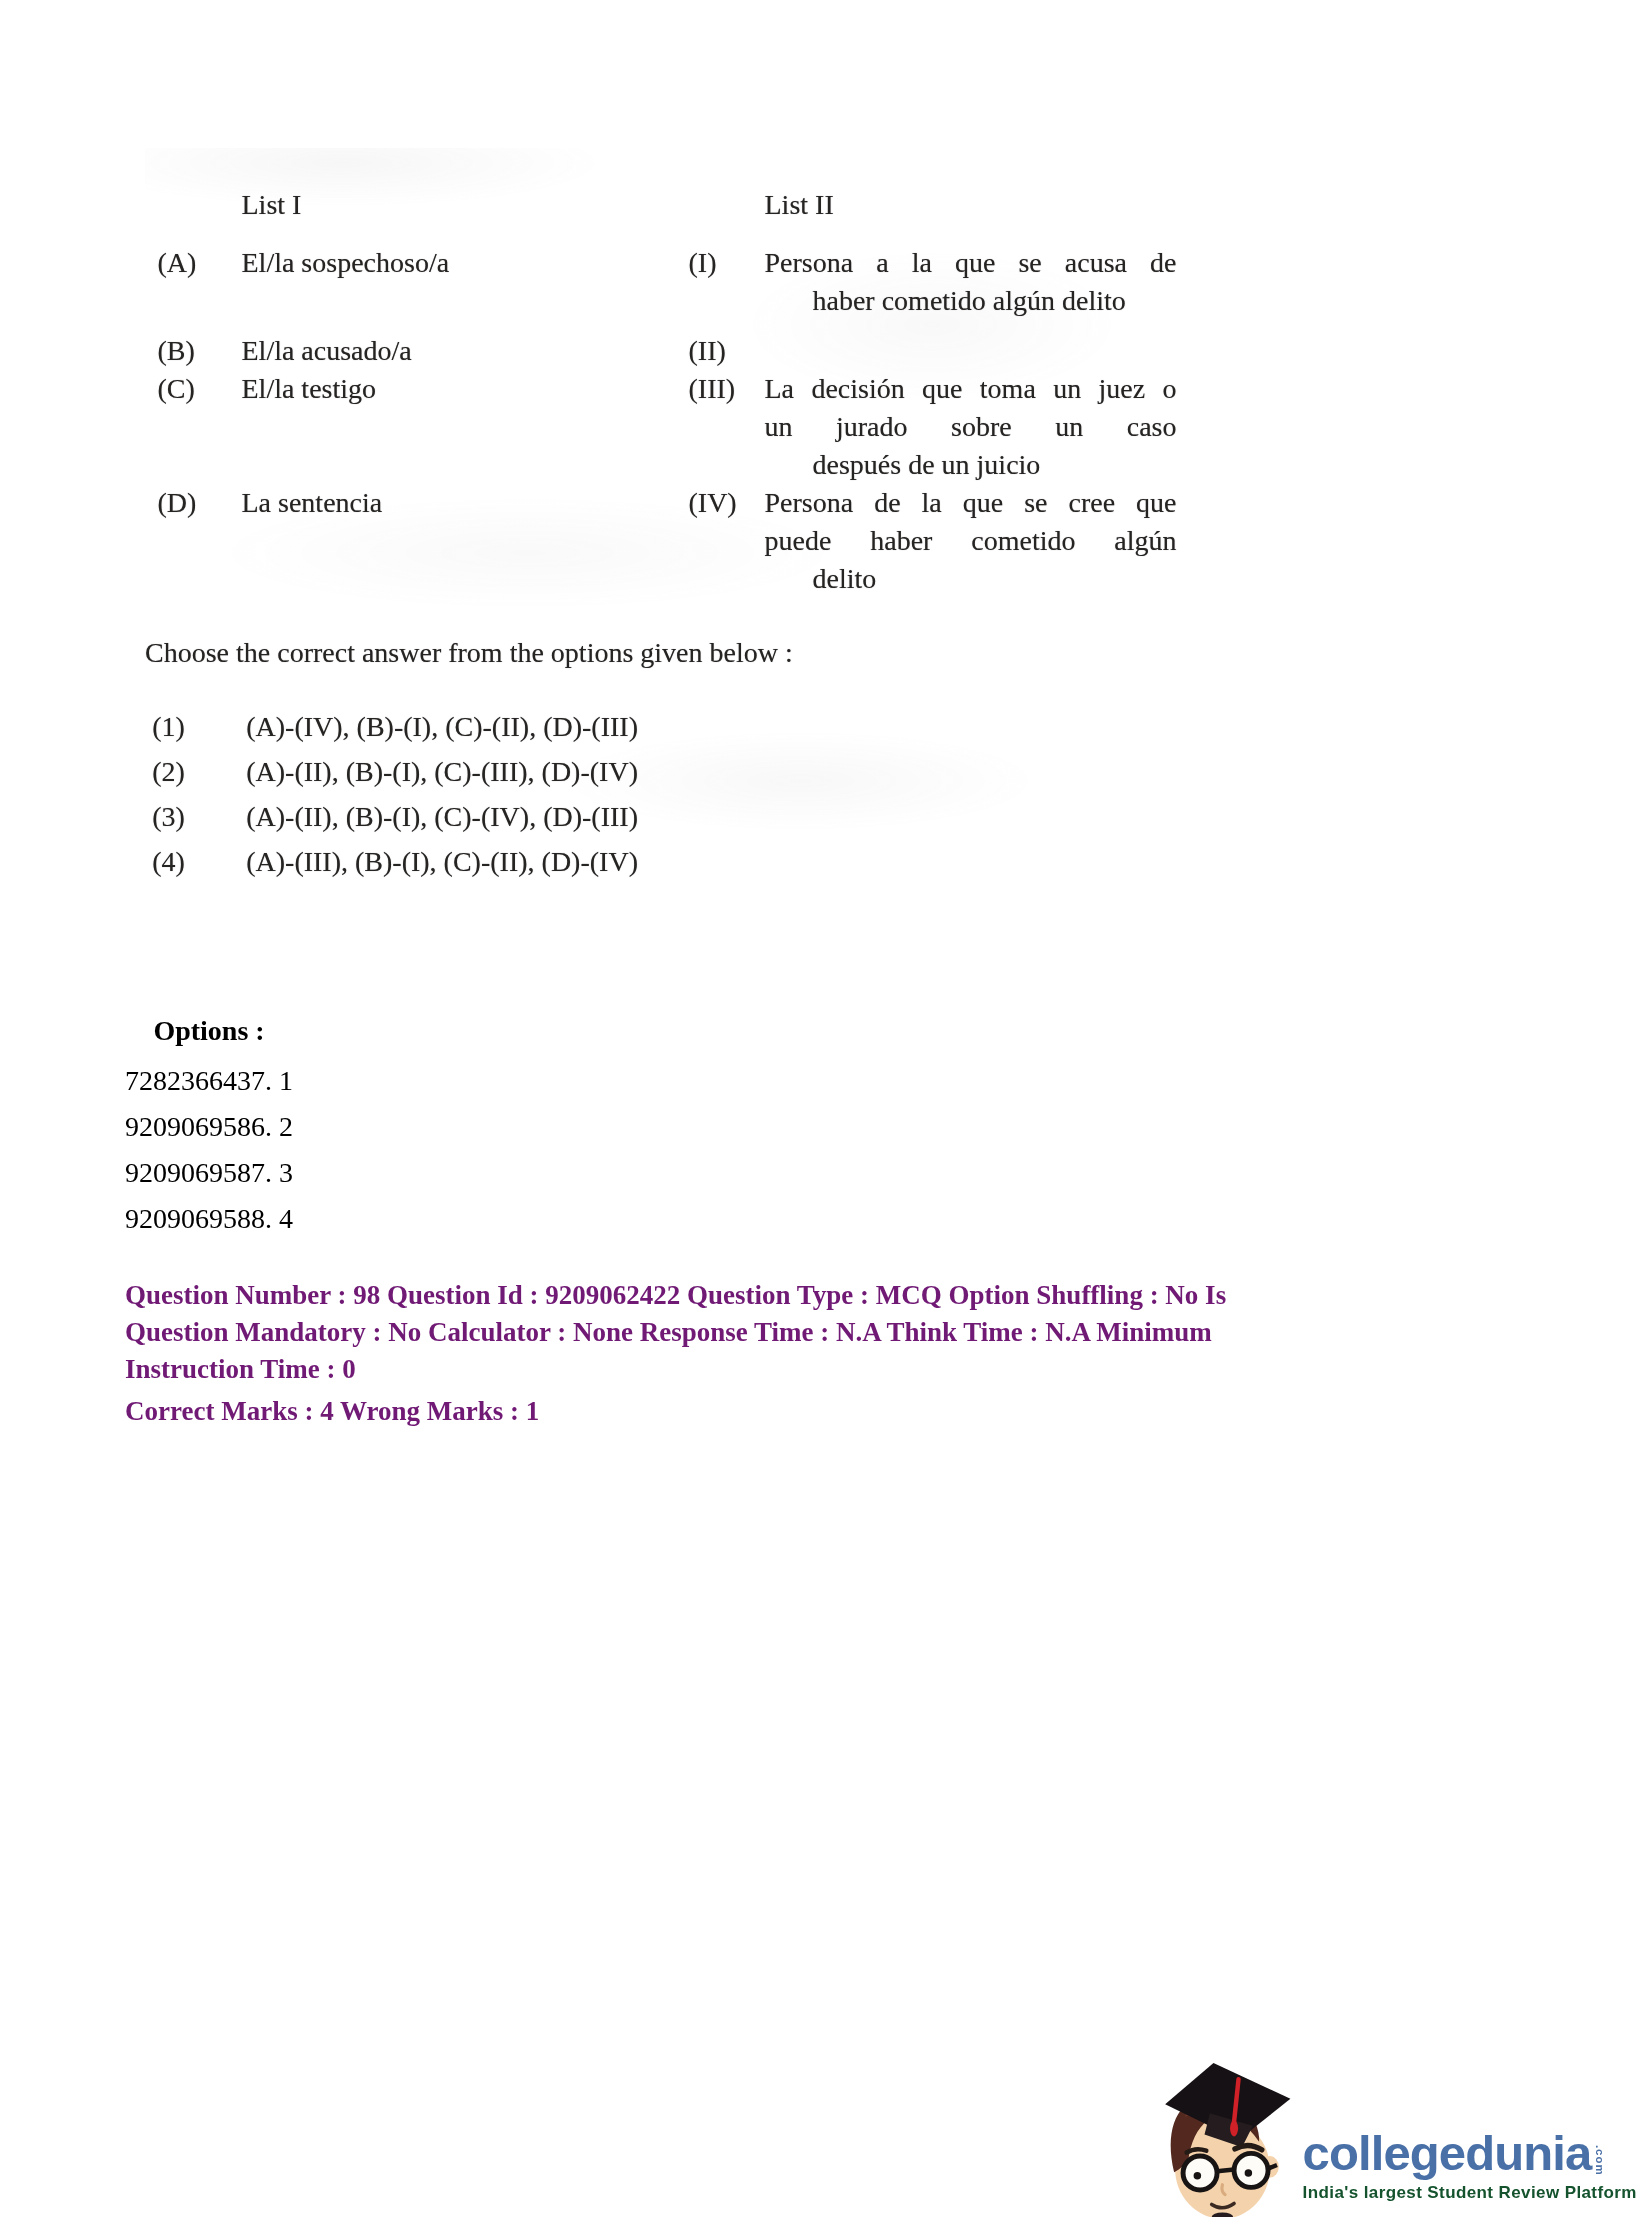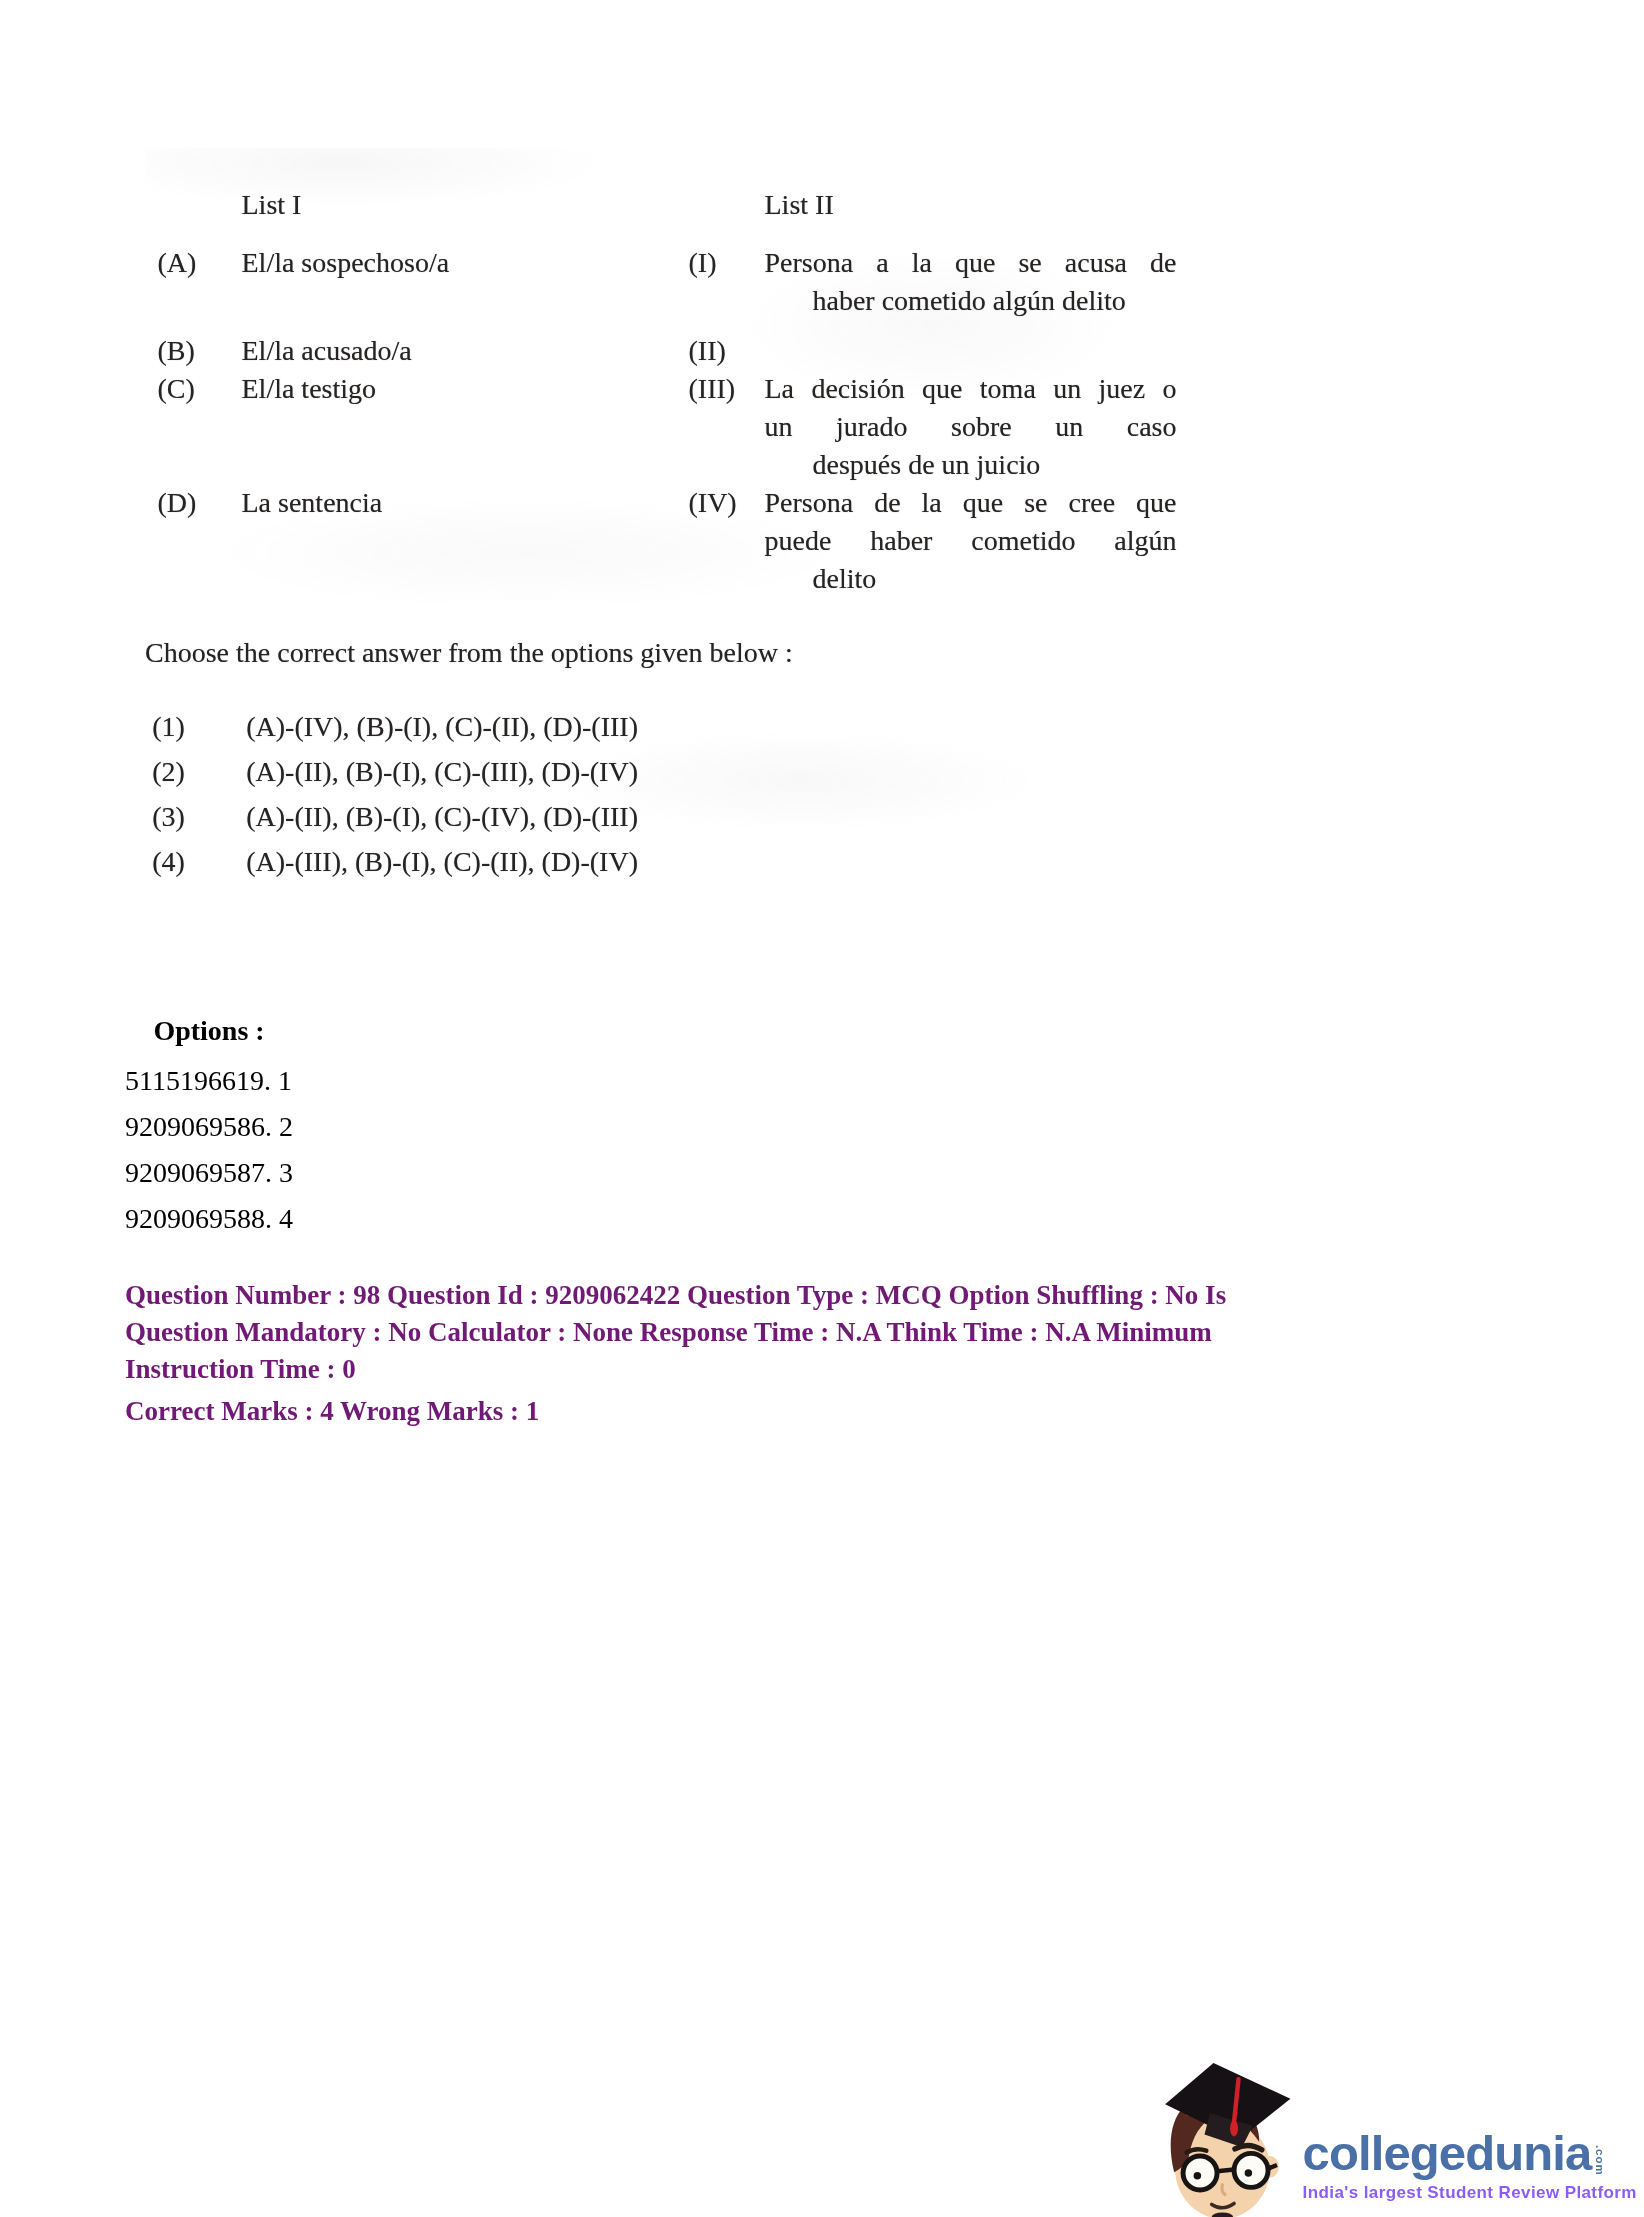--- a/index.html
+++ b/index.html
@@ -180,21 +180,21 @@
     </div>
     <div class="choice-row">
       <div>(4)</div>
       <div>(A)-(III), (B)-(I), (C)-(II), (D)-(IV)</div>
     </div>
   </div>
 </div>
 
 <div class="options-block">
   <div class="options-heading">Options :</div>
-  <div class="option-id">5115196619. 1</div>
+  <div class="option-id">7282366437. 1</div>
   <div class="option-id">9209069586. 2</div>
   <div class="option-id">9209069587. 3</div>
   <div class="option-id">9209069588. 4</div>
 </div>
 
 <div class="metadata">
   <div class="mline">Question Number : 98 Question Id : 9209062422 Question Type : MCQ Option Shuffling : No Is</div>
   <div class="mline">Question Mandatory : No Calculator : None Response Time : N.A Think Time : N.A Minimum</div>
   <div class="mline">Instruction Time : 0</div>
   <div class="mline marks-line">Correct Marks : 4 Wrong Marks : 1</div>
@@ -232,16 +232,16 @@
     <path d="M 60,168 Q 72,176 85,167" stroke="#3a2a22" stroke-width="4" fill="none" stroke-linecap="round"></path>
 
     <ellipse cx="72" cy="182" rx="12" ry="5" fill="#241c1e"></ellipse>
   </svg>
 
   <div class="logo-text">
     <div class="brand-row">
       <span class="brand" style="color: rgb(74, 112, 168);">collegedunia</span>
       <span class="tld" style="color: rgb(74, 112, 168);">.com</span>
     </div>
-    <div class="tagline" style="color: #8b5cf6;">India's largest Student Review Platform</div>
+    <div class="tagline" style="color: #14532d;">India's largest Student Review Platform</div>
   </div>
 </div>
 
 
 </body></html>

